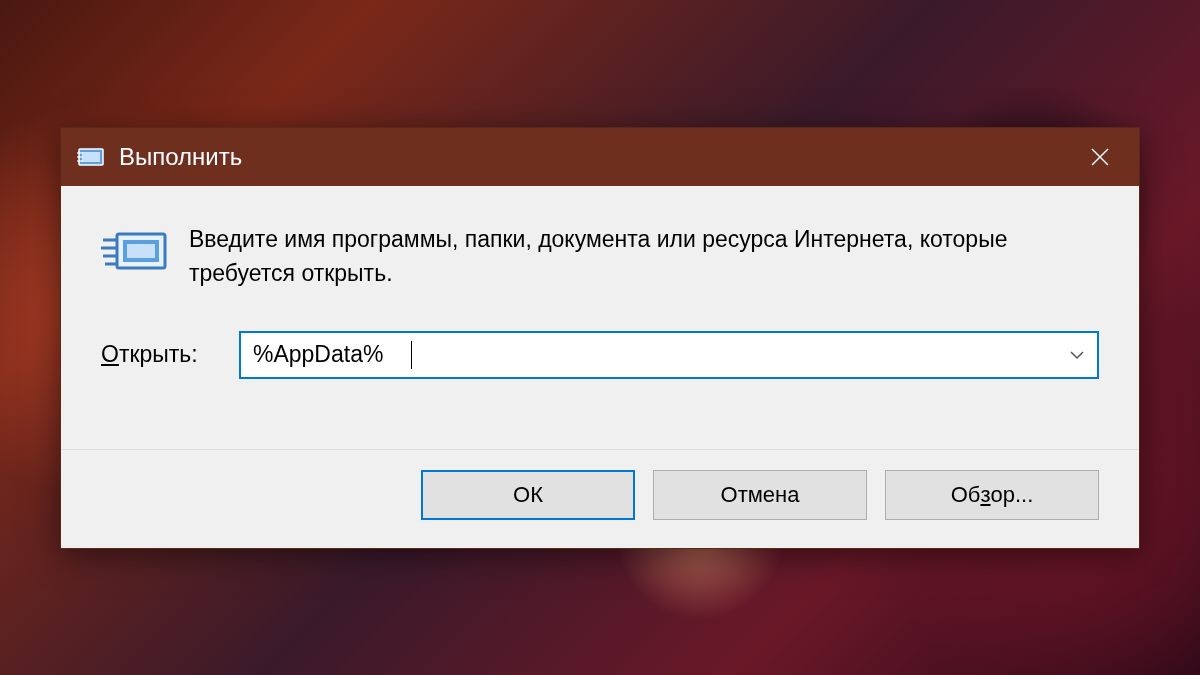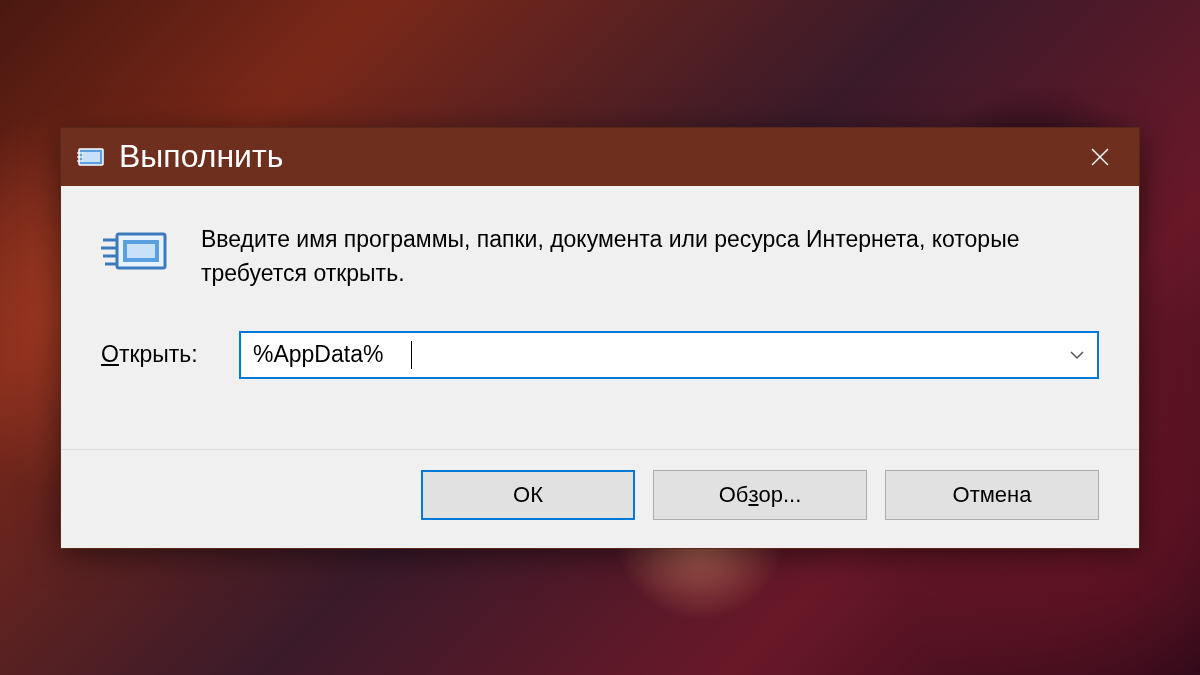--- a/index.html
+++ b/index.html
@@ -80,42 +80,42 @@
     }
     .titlebar-left {
       display: flex;
       align-items: center;
       gap: 14px;
     }
     .titlebar-icon svg {
       display: block;
     }
     .titlebar-title {
-      font-size: 32px;
+      font-size: 24px;
       font-weight: 400;
     }
     .close-btn {
       width: 78px;
       height: 58px;
       display: flex;
       align-items: center;
       justify-content: center;
       cursor: pointer;
     }
     .close-btn svg {
       width: 20px;
       height: 20px;
     }
     .dialog-body {
       padding: 36px 40px 20px 40px;
     }
     .instruction-row {
       display: flex;
       align-items: flex-start;
-      gap: 30px;
+      gap: 18px;
       margin-bottom: 40px;
     }
     .run-icon {
       flex-shrink: 0;
       width: 70px;
       margin-top: 2px;
     }
     .instruction-text {
       font-size: 23px;
       line-height: 1.5;
@@ -257,21 +257,21 @@
         </div>
       </div>
     </div>
   </div>
 
   <div class="button-row">
     <button class="btn default">
       <span>ОК</span>
     </button>
     <button class="btn">
+      <span>Отмена</span>
+    </button>
+    <button class="btn">
       <span>Об</span>
         <span class="underline">з</span>
         <span>ор...</span>
     </button>
-    <button class="btn">
-      <span>Отмена</span>
-    </button>
   </div>
 </div>
 
 </body></html>

